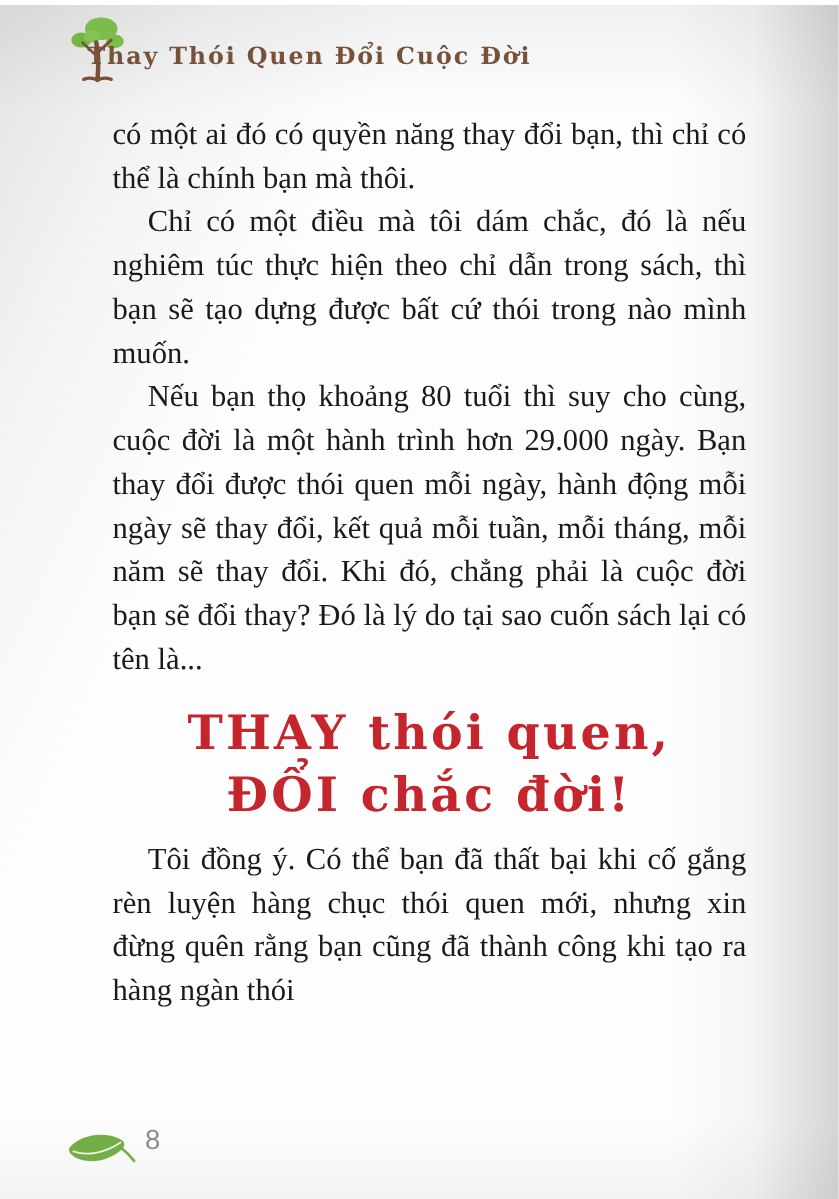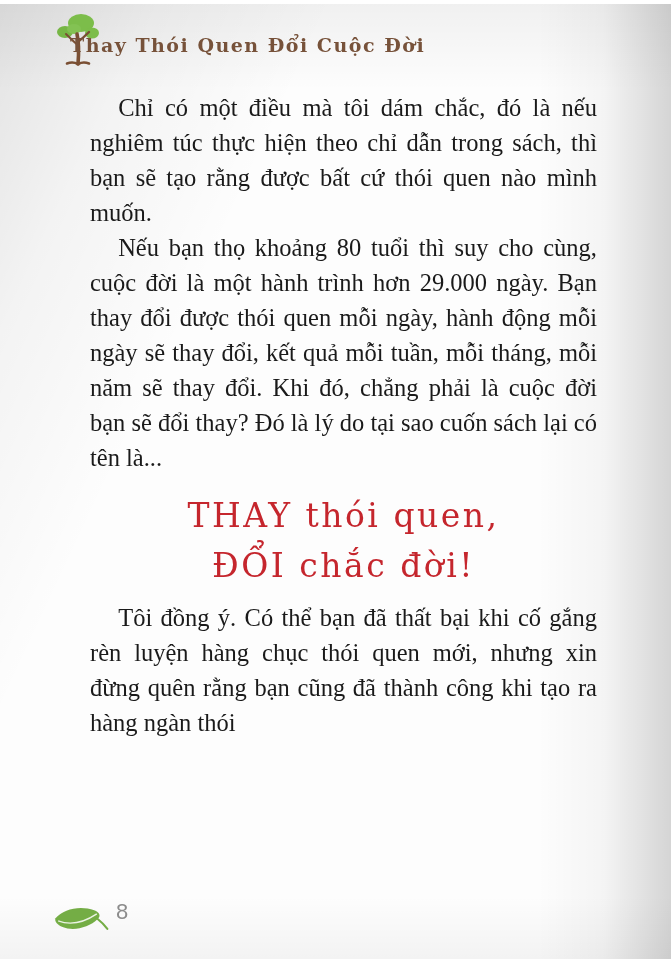--- a/index.html
+++ b/index.html
@@ -45,22 +45,22 @@
     text-align:justify;
   }
   .body-p{margin:0;}
   .body-p.indent{text-indent:1.15em;}
   .heading{
     margin:16px 0 9px 0;
     text-align:center;
   }
   .heading-line{
     font-family:"DejaVu Serif", serif;
-    font-size:33px;
-    font-weight:normal;
+    font-size:38px;
+    font-weight:bold;
     letter-spacing:2.5px;
     line-height:50px;
     color:#c5262d;
   }
   .footer{
     position:absolute;
     left:52px;bottom:24px;
     display:flex;
     align-items:flex-start;
   }
@@ -94,21 +94,22 @@
           <path d="M21.6 33 C 16 28 13 25 10 22" stroke-width="2"></path>
           <path d="M22 52 C 18 50 15 50 11 51.5" stroke-width="2.6"></path>
           <path d="M22 52 C 26 50 29 50 33 51.5" stroke-width="2.6"></path>
         </g>
       </svg>
     </span>
     <span class="header-title">Thay Thói Quen Đổi Cuộc Đời</span>
   </div>
 
   <div class="content">
-    <p class="body-p indent">Chỉ có một điều mà tôi dám chắc, đó là nếu nghiêm túc thực hiện theo chỉ dẫn trong sách, thì bạn sẽ tạo rằng được bất cứ thói quen nào mình muốn.</p>
+    <p class="body-p">có một ai đó có quyền năng thay đổi bạn, thì chỉ có thể là chính bạn mà thôi.</p>
+    <p class="body-p indent">Chỉ có một điều mà tôi dám chắc, đó là nếu nghiêm túc thực hiện theo chỉ dẫn trong sách, thì bạn sẽ tạo dựng được bất cứ thói trong nào mình muốn.</p>
     <p class="body-p indent">Nếu bạn thọ khoảng 80 tuổi thì suy cho cùng, cuộc đời là một hành trình hơn 29.000 ngày. Bạn thay đổi được thói quen mỗi ngày, hành động mỗi ngày sẽ thay đổi, kết quả mỗi tuần, mỗi tháng, mỗi năm sẽ thay đổi. Khi đó, chẳng phải là cuộc đời bạn sẽ đổi thay? Đó là lý do tại sao cuốn sách lại có tên là...</p>
 
     <div class="heading">
       <div class="heading-line">THAY thói quen,</div>
       <div class="heading-line">ĐỔI chắc đời!</div>
     </div>
 
     <p class="body-p indent">Tôi đồng ý. Có thể bạn đã thất bại khi cố gắng rèn luyện hàng chục thói quen mới, nhưng xin đừng quên rằng bạn cũng đã thành công khi tạo ra hàng ngàn thói</p>
   </div>
 

